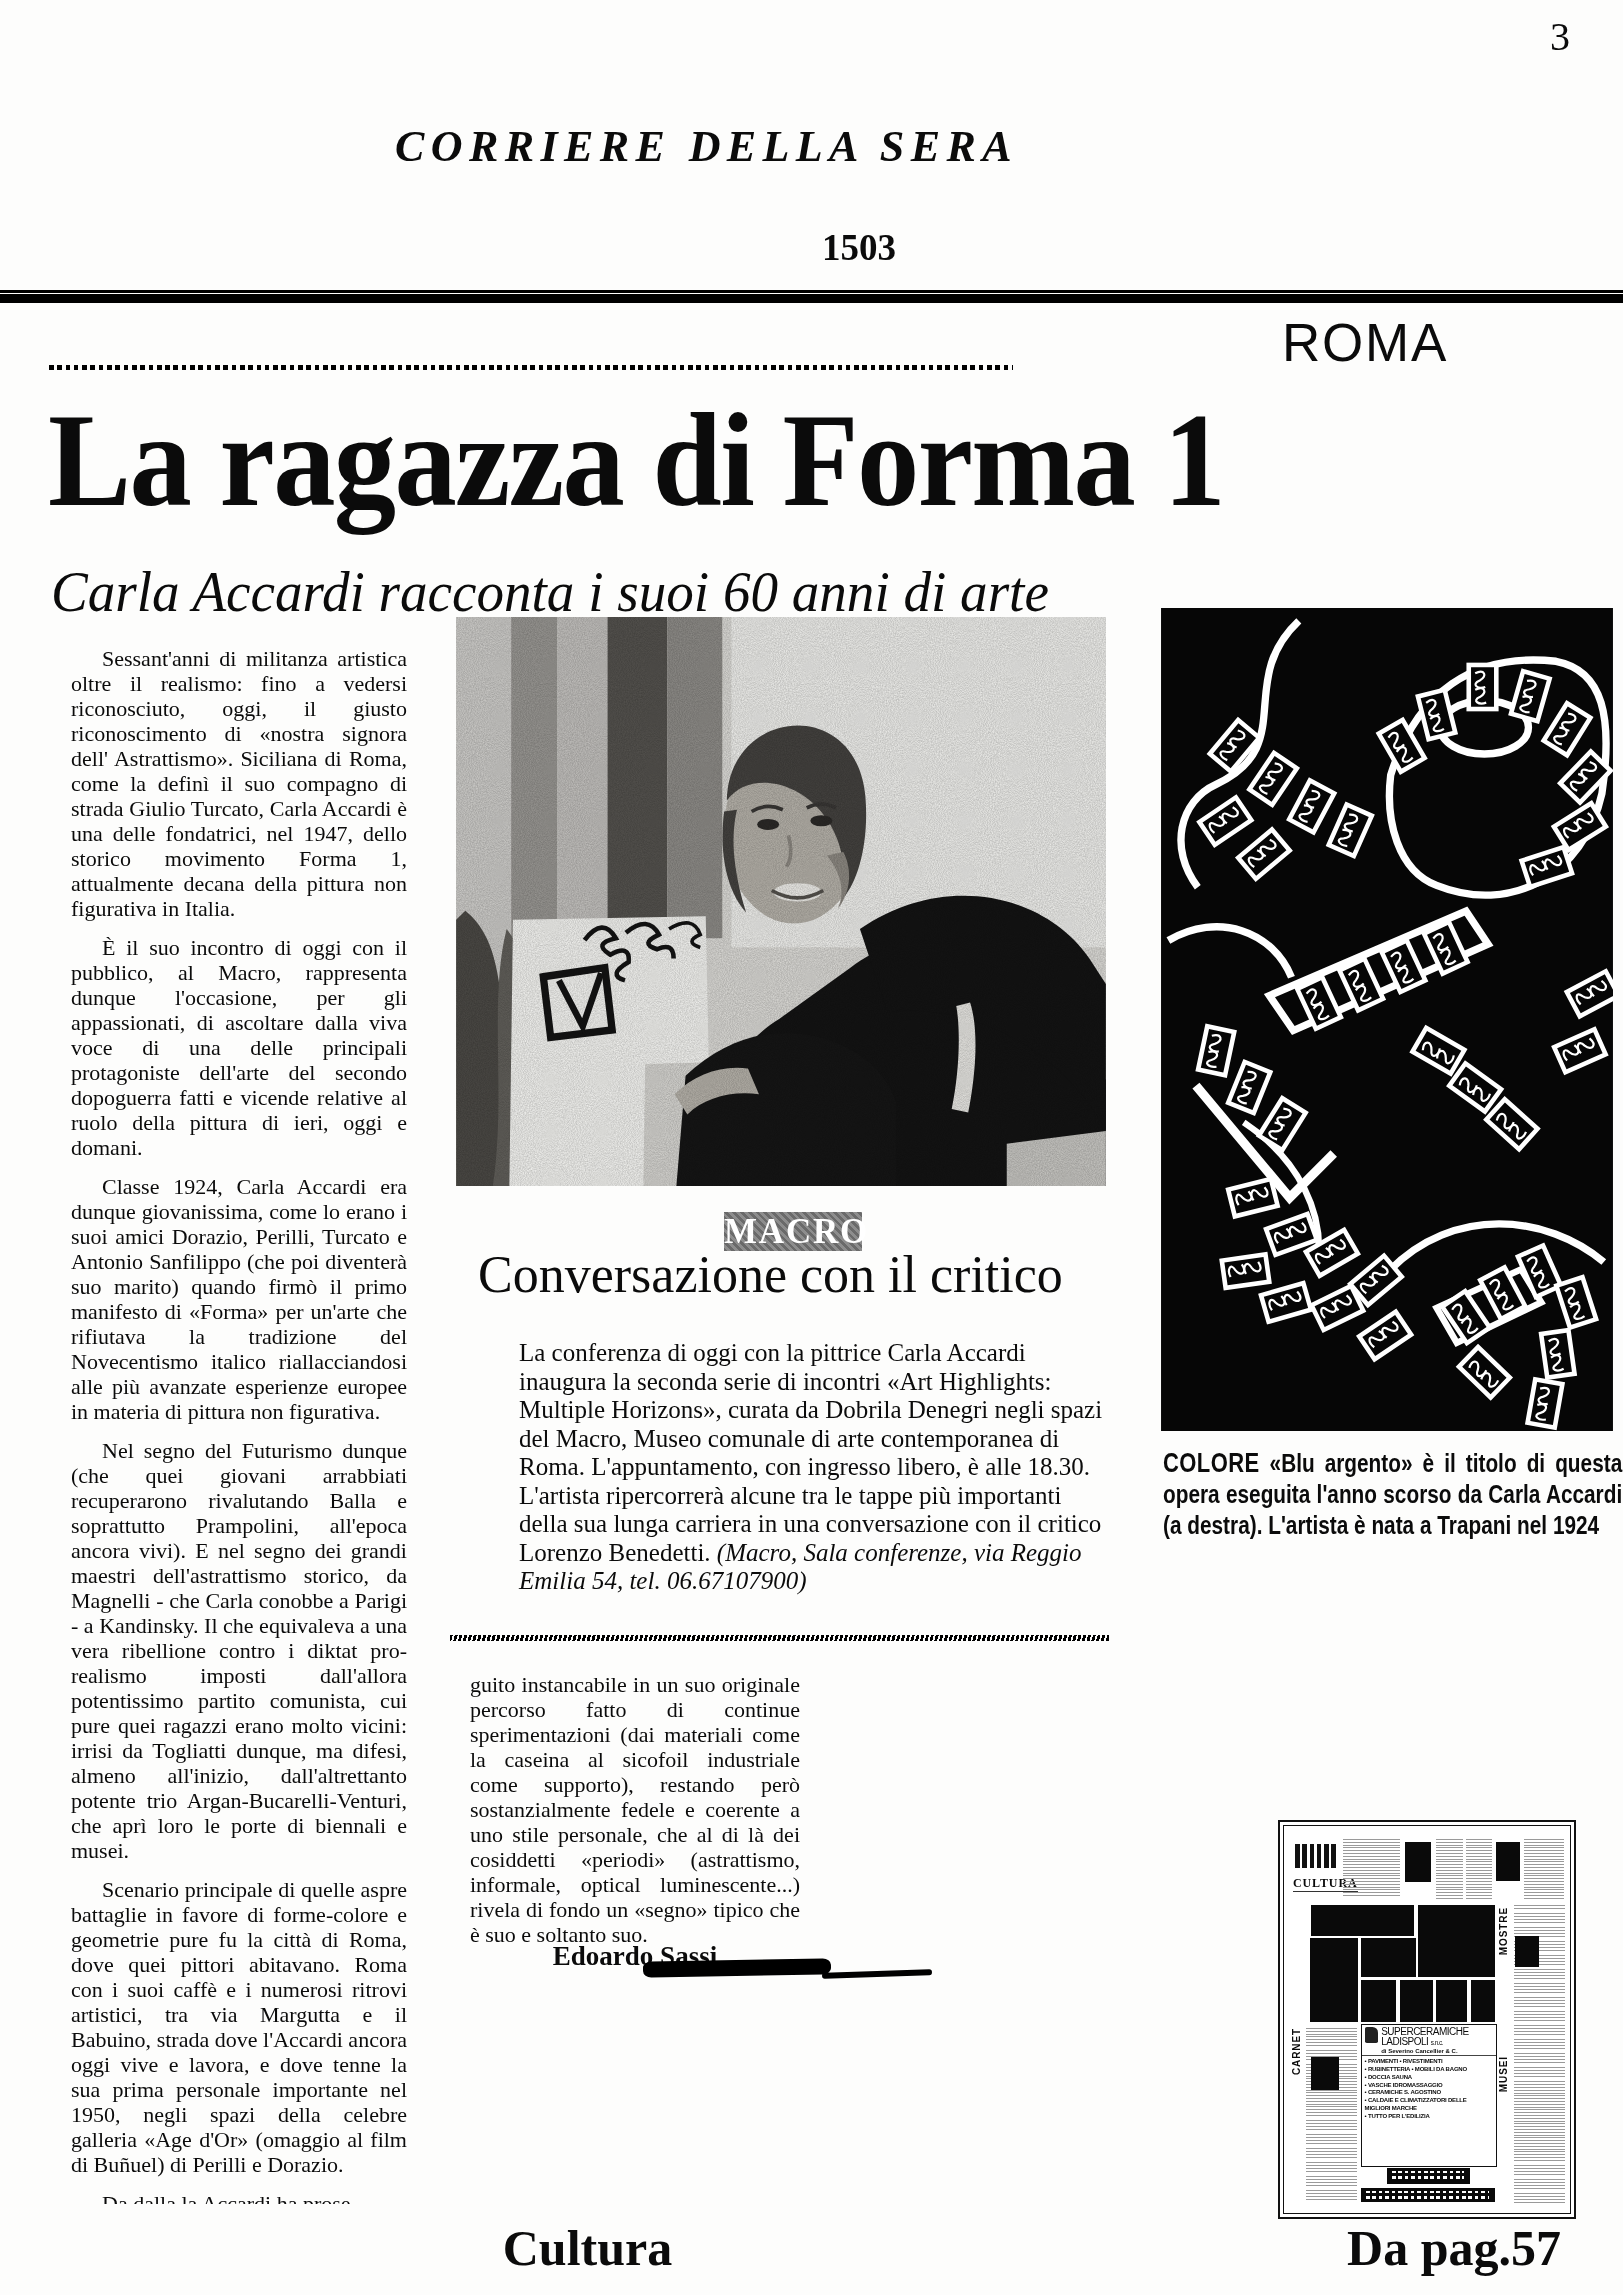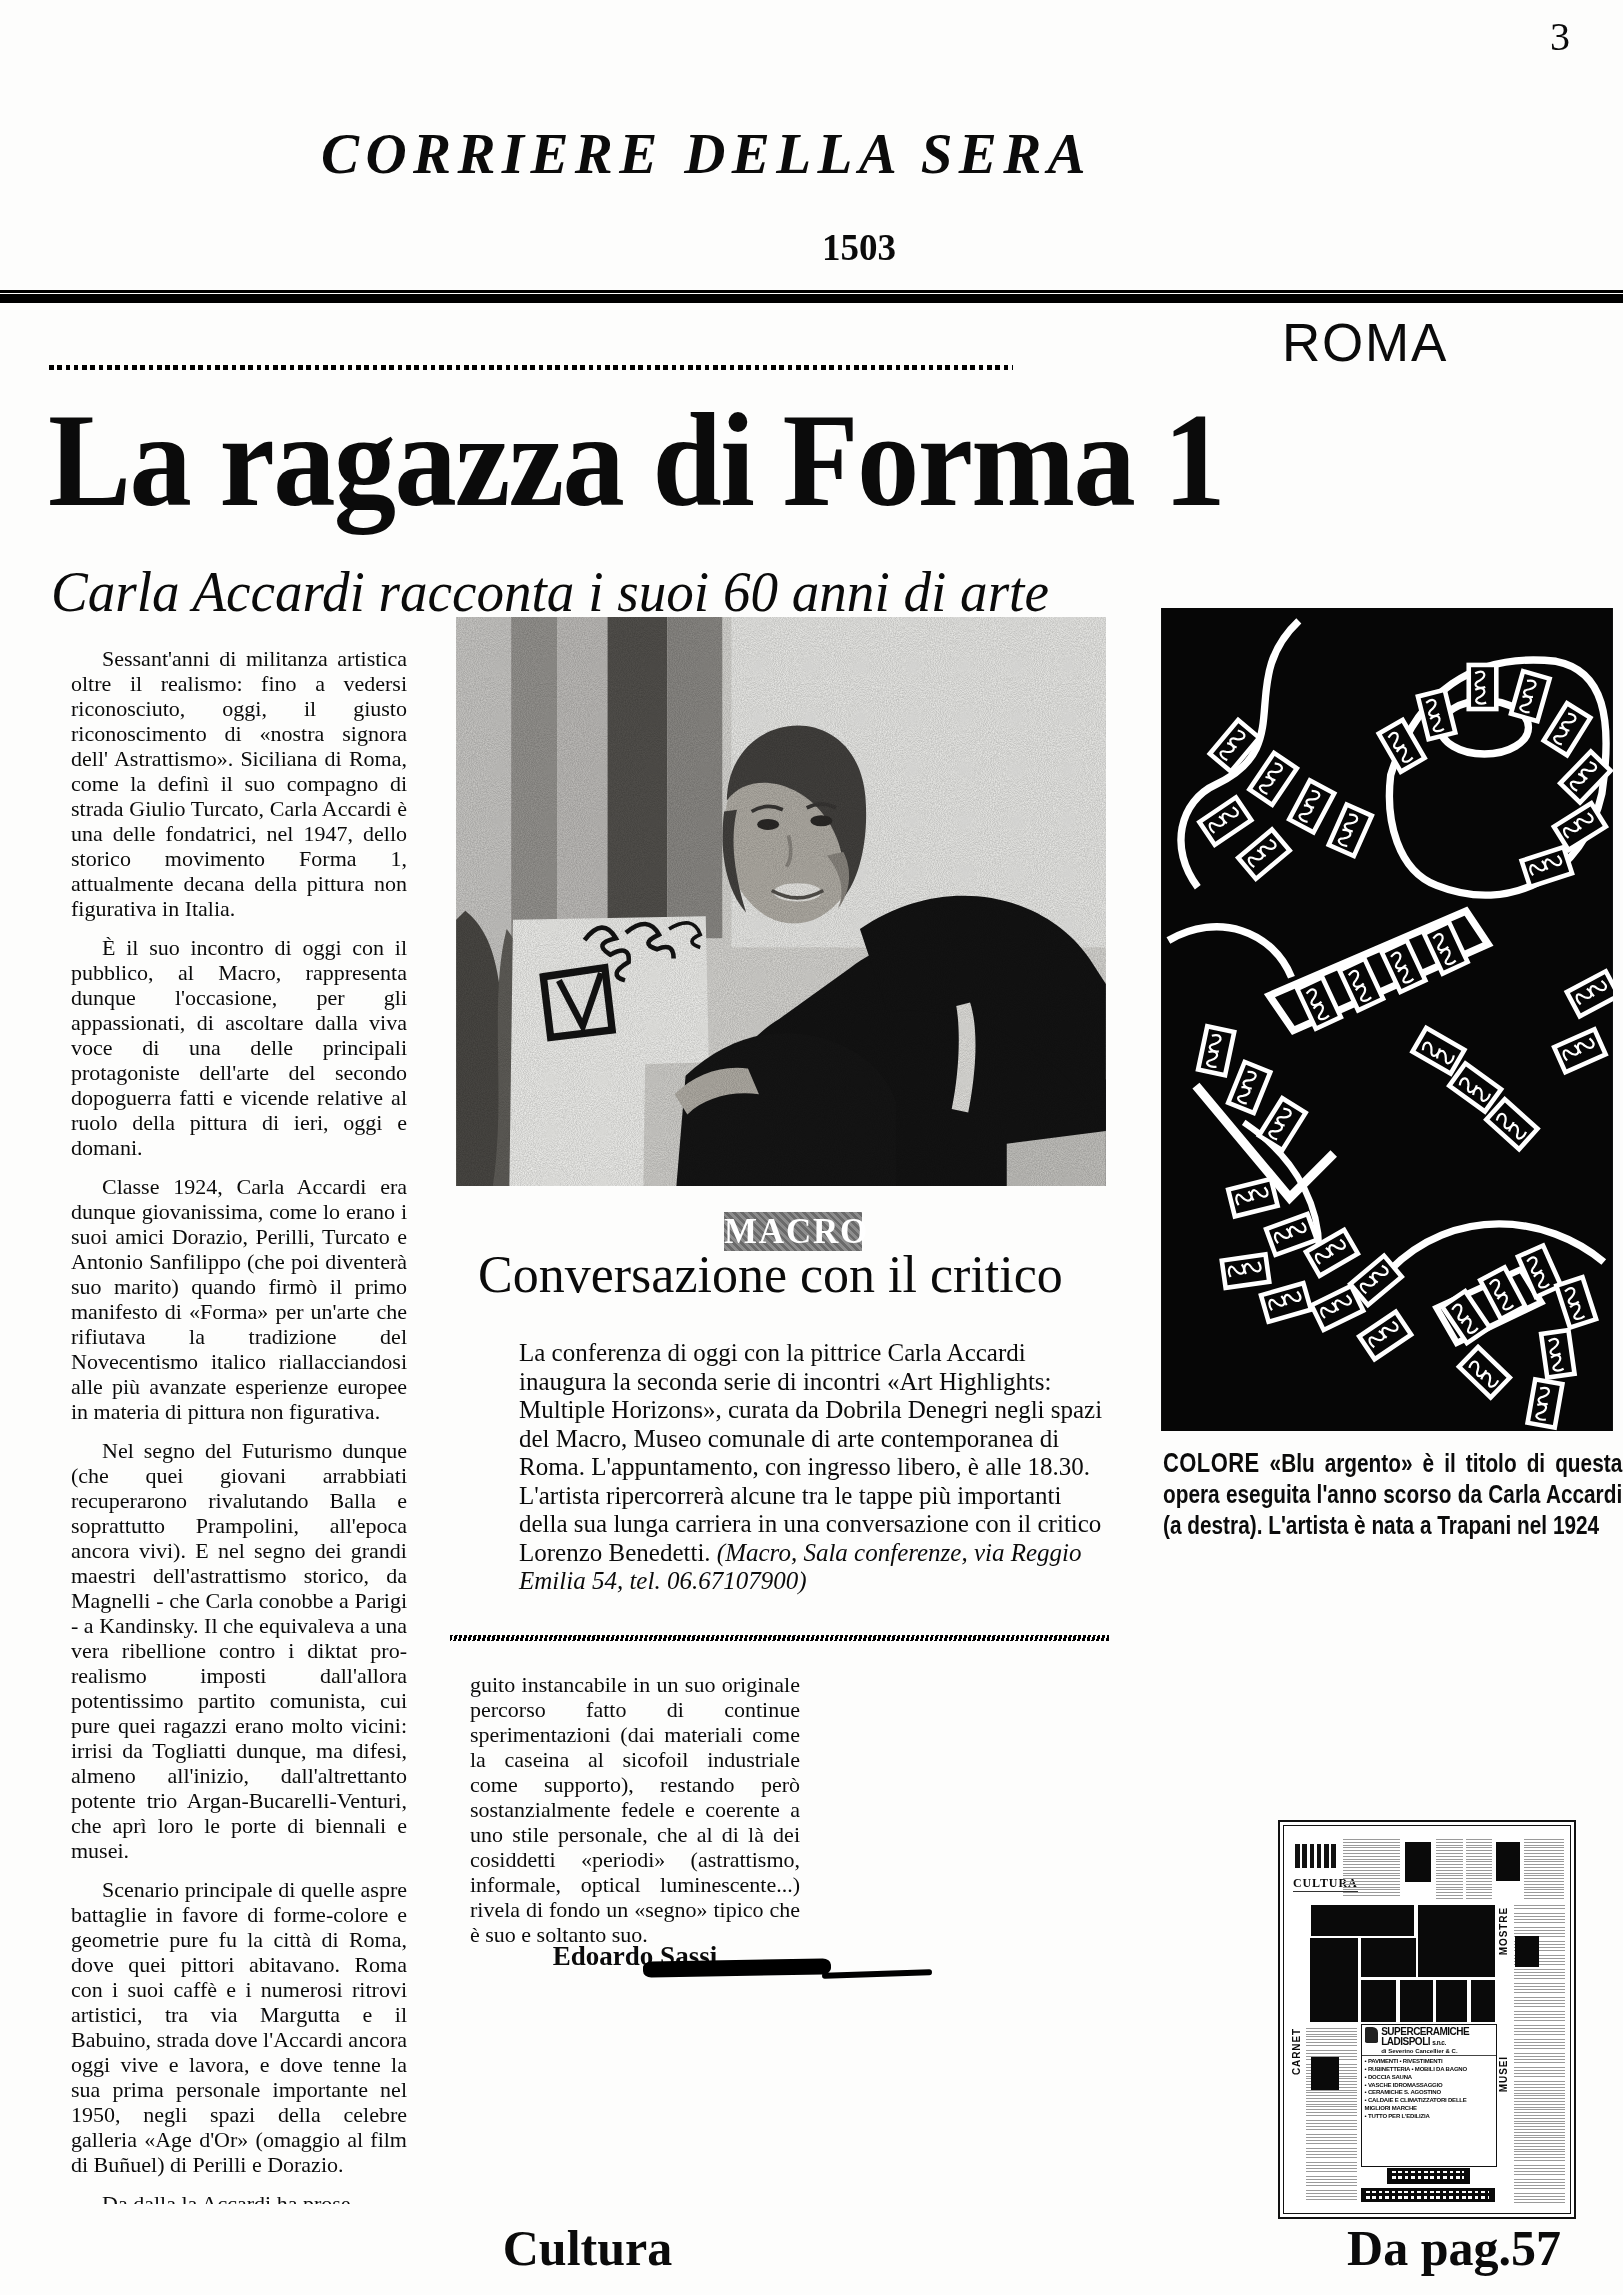--- a/index.html
+++ b/index.html
@@ -3,21 +3,21 @@
 <meta charset="utf-8">
 <style>
   html,body{margin:0;padding:0;background:#e9e9e9;}
   #page{position:relative;width:1624px;height:2296px;background:#fdfdfc;overflow:hidden;
         font-family:"Liberation Serif",serif;color:#0b0b0b;}
   .abs{position:absolute;}
   
   .pageno{left:1550px;top:13px;font-size:40px;}
   .date{left:395px;top:37px;width:441px;text-align:center;font-weight:bold;font-size:37px;}
   .masthead{left:321px;top:121px;width:771px;text-align:center;font-weight:bold;font-style:italic;
-            font-size:57px;letter-spacing:6.4px;white-space:nowrap;}
+            font-size:44px;letter-spacing:6.4px;white-space:nowrap;}
   .edno{left:735px;top:226px;width:248px;text-align:center;font-weight:bold;font-size:37px;}
   .toprule{left:0;top:288px;width:1624px;height:14.7px;
            background:linear-gradient(#fdfdfc 0 1.8px,#000 1.8px 4.6px,#fdfdfc 4.6px 6.4px,#000 6.4px 14.7px);}
   
   .kicker{left:51px;top:312px;font-size:39px;white-space:nowrap;}
   .kicker-line{left:49px;top:365px;width:964px;height:4.6px;
                background:repeating-linear-gradient(90deg,#000 0 4.6px,transparent 4.6px 8.3px);}
   .roma{left:1282px;top:312px;font-family:"Liberation Sans",sans-serif;font-size:53px;letter-spacing:1.8px;}
   
   .headline{left:48px;top:393px;font-size:134px;font-weight:bold;letter-spacing:-1.8px;white-space:nowrap;
@@ -56,21 +56,21 @@
   .mt{position:absolute;background:repeating-linear-gradient(#9a9a9a 0 0.9px,transparent 0.9px 2.8px);}
   .vlab{position:absolute;writing-mode:vertical-rl;transform:rotate(180deg);
         font-family:"Liberation Sans",sans-serif;font-weight:bold;font-size:10px;letter-spacing:0.9px;}
   .t-cultura{font-family:"Liberation Serif",serif;font-weight:bold;font-size:12px;letter-spacing:0.9px;
              border-bottom:0.9px solid #333;}
   .chevrons{background:repeating-linear-gradient(90deg,#111 0 4.6px,#fff 4.6px 7.3px);}
   .adbox{position:absolute;border:1.8px solid #111;background:#fff;
          font-family:"Liberation Sans",sans-serif;}
   .ad-head{display:flex;gap:2.8px;padding:1.8px 2.8px;border-bottom:0.9px solid #444;}
   .ad-logo{width:13.8px;height:16.5px;background:#222;border-radius:1.8px 5.5px 1.8px 1.8px;flex:none;}
-  .ad-title{font-weight:bold;font-size:10px;line-height:10px;letter-spacing:-0.5px;}
+  .ad-title{font-weight:normal;font-size:10px;line-height:10px;letter-spacing:-0.5px;}
   .ad-snc{font-size:6.4px;}
   .ad-sub{font-weight:bold;font-size:6px;}
   .ad-list{padding:1.8px 2.8px;font-weight:bold;font-size:6px;line-height:7.8px;letter-spacing:-0.2px;}
   .ad-banner{position:absolute;background:#0a0a0a;}
   .ad-banner i{display:block;margin:2.8px 5.5px;height:2.8px;
                background:repeating-linear-gradient(90deg,#fff 0 3.7px,transparent 3.7px 6.4px);}
   
   .cultura{left:450px;top:2219px;width:275px;text-align:center;font-weight:bold;font-size:50px;}
   .dapag{left:1286px;top:2219px;width:275px;text-align:right;font-weight:bold;font-size:50px;}
 </style>

